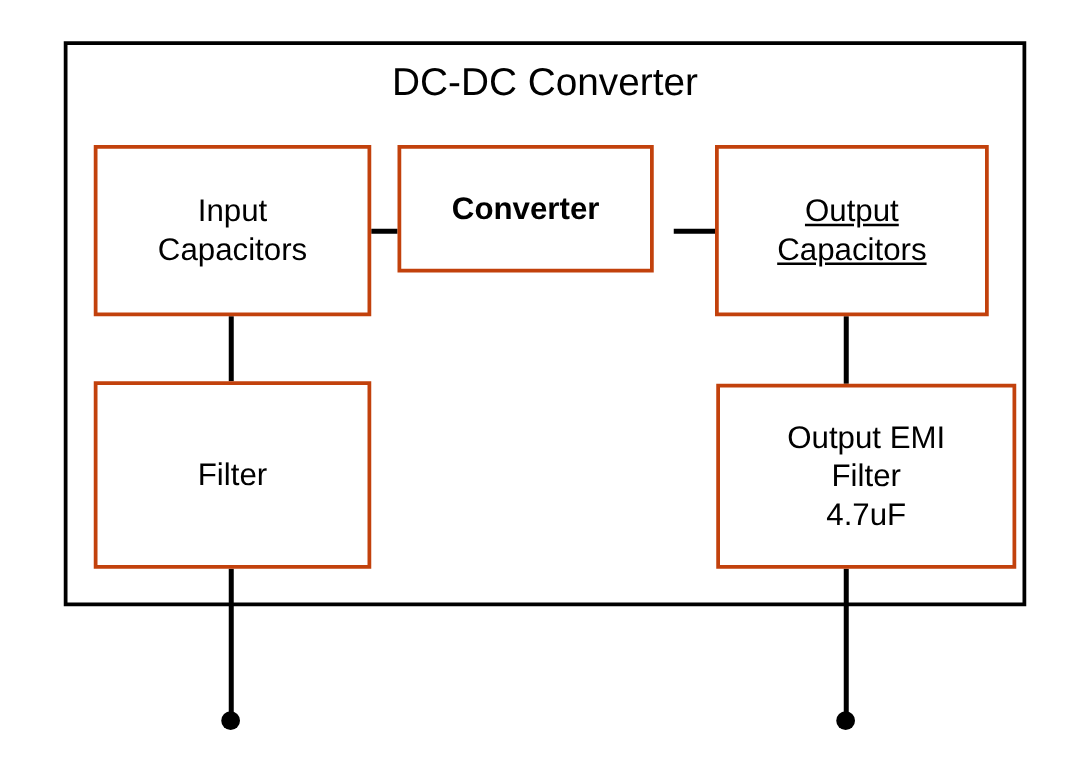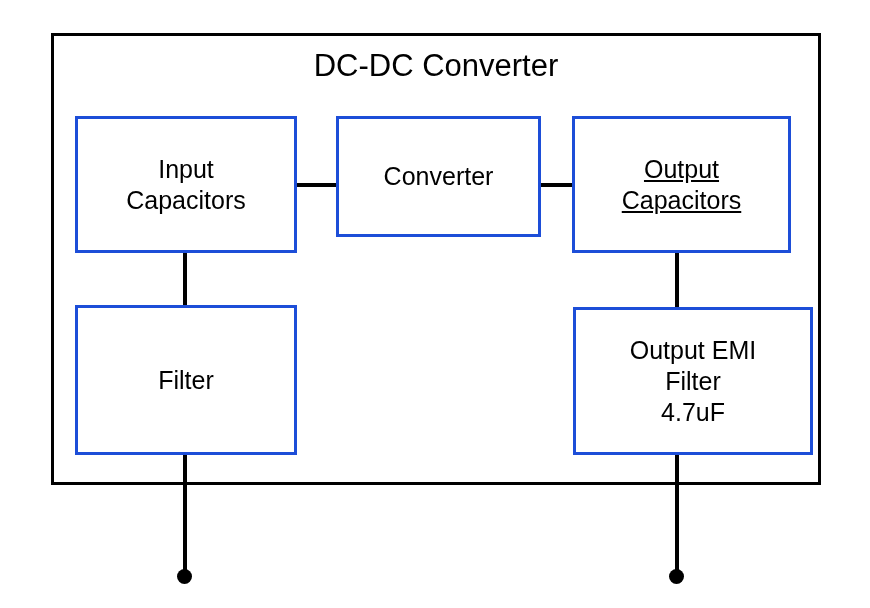--- a/index.html
+++ b/index.html
@@ -37,40 +37,40 @@
     width: 770px;
     text-align: center;
     font-size: 31px;
     line-height: 36px;
     color: #000000;
     white-space: nowrap;
   }
   
   .block {
     position: absolute;
-    border: 3px solid #1d4ed8;
+    border: 3px solid #c2410c;
     box-sizing: border-box;
     background: #ffffff;
     display: flex;
     flex-direction: column;
     align-items: center;
     justify-content: center;
     color: #000000;
     font-size: 25px;
     line-height: 31px;
     text-align: center;
     z-index: 2;
   }
   .block .line {
     display: block;
     white-space: nowrap;
   }
   
   #block-input-caps   { left: 75px;  top: 116px; width: 222px; height: 137px; }
-  #block-converter    { left: 336px; top: 116px; width: 205px; height: 121px; }
+  #block-converter    { left: 318px; top: 116px; width: 205px; height: 102px; font-weight: bold; }
   #block-output-caps  { left: 572px; top: 116px; width: 219px; height: 137px; text-decoration: underline; }
   #block-input-emi    { left: 75px;  top: 305px; width: 222px; height: 150px; }
   #block-output-emi   { left: 573px; top: 307px; width: 240px; height: 148px; }
 
   
   .wire {
     position: absolute;
     background: #000000;
     z-index: 1;
   }

